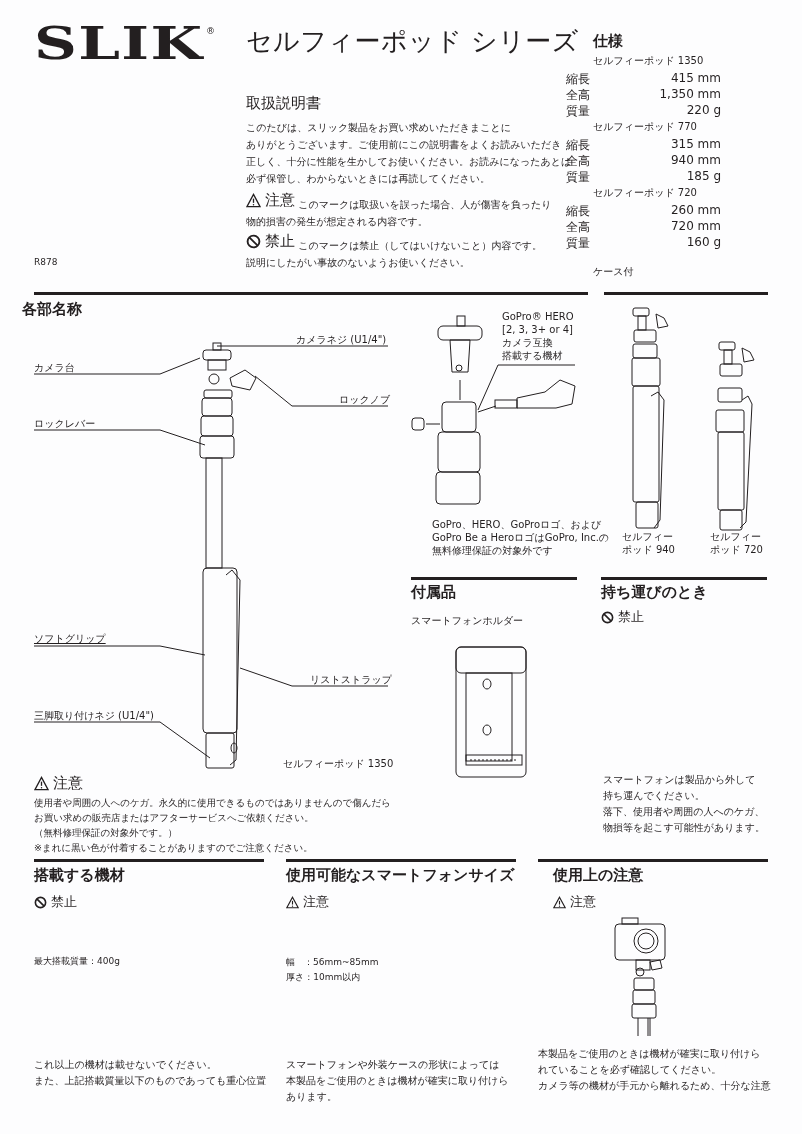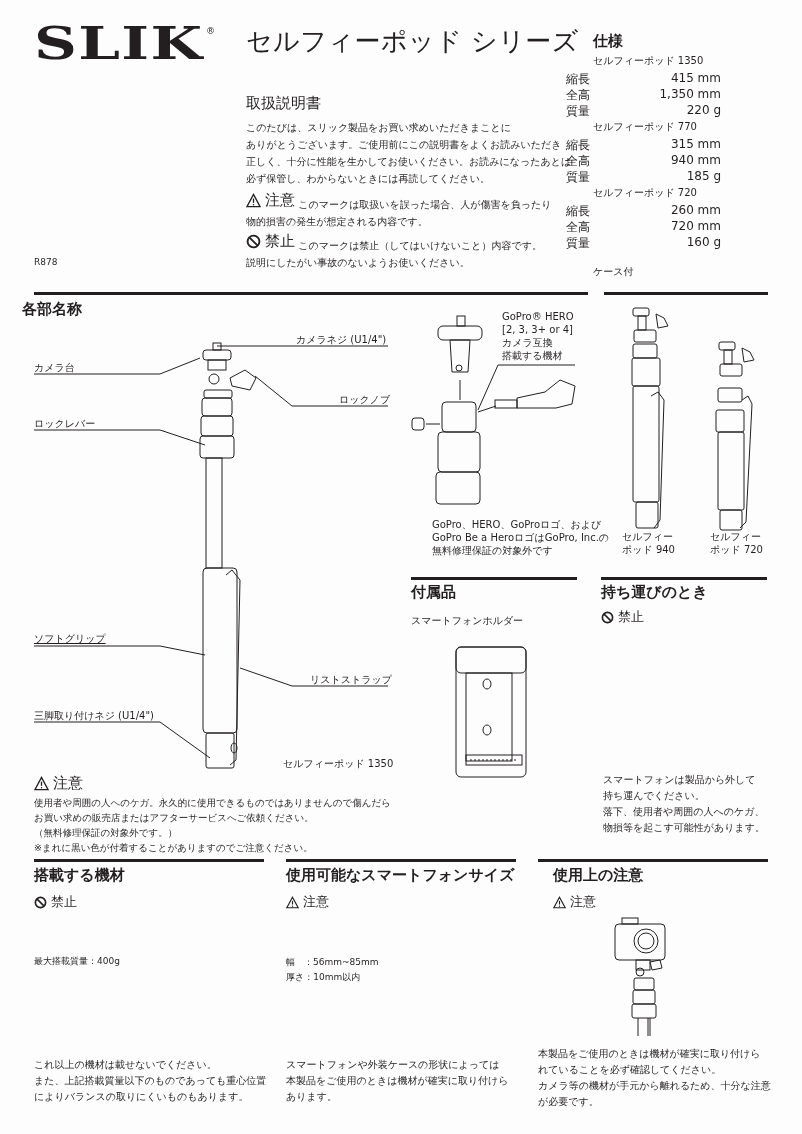--- a/index.html
+++ b/index.html
@@ -260,21 +260,20 @@
   <svg viewBox="0 0 16 16" width="13" height="13">
       <circle cx="8" cy="8" r="6.3" fill="none" stroke="#231f20" stroke-width="2"></circle>
       <line x1="3.8" y1="3.8" x2="12.2" y2="12.2" stroke="#231f20" stroke-width="2"></line>
     </svg>
   <span>禁止</span>
 </div>
 <div class="abs" style="left:34px;top:955px;font-size:9px;">最大搭載質量：400g</div>
 <div class="abs" style="left:34px;top:1057px;font-size:10px;line-height:16px;">
   <div>これ以上の機材は載せないでください。</div>
   <div>また、上記搭載質量以下のものであっても重心位置</div>
-  <div>によりバランスの取りにくいものもあります。</div>
 </div>
 
 <div class="abs h2" style="left:286px;top:866px;">使用可能なスマートフォンサイズ</div>
 <div class="abs mark" style="left:286px;top:893px;font-size:13px;">
   <svg viewBox="0 0 16 16" width="13" height="13">
       <path d="M8 1.5 L15 14.5 H1 Z" fill="none" stroke="#231f20" stroke-width="1.4"></path>
       <line x1="8" y1="6" x2="8" y2="10.5" stroke="#231f20" stroke-width="1.4"></line>
       <circle cx="8" cy="12.5" r="0.8" fill="#231f20"></circle>
     </svg>
   <span>注意</span>
@@ -310,14 +309,13 @@
   <rect x="633" y="990" width="22" height="14" rx="2"></rect>
   <rect x="632" y="1004" width="24" height="14" rx="2"></rect>
   <line x1="638" y1="1018" x2="638" y2="1036"></line>
   <line x1="648" y1="1018" x2="648" y2="1036"></line>
   <line x1="650" y1="1018" x2="650" y2="1036"></line>
 </svg>
 <div class="abs" style="left:538px;top:1046px;font-size:10px;line-height:16px;">
   <div>本製品をご使用のときは機材が確実に取り付けら</div>
   <div>れていることを必ず確認してください。</div>
   <div>カメラ等の機材が手元から離れるため、十分な注意</div>
-  <div>が必要です。</div>
 </div>
 
 </body></html>

